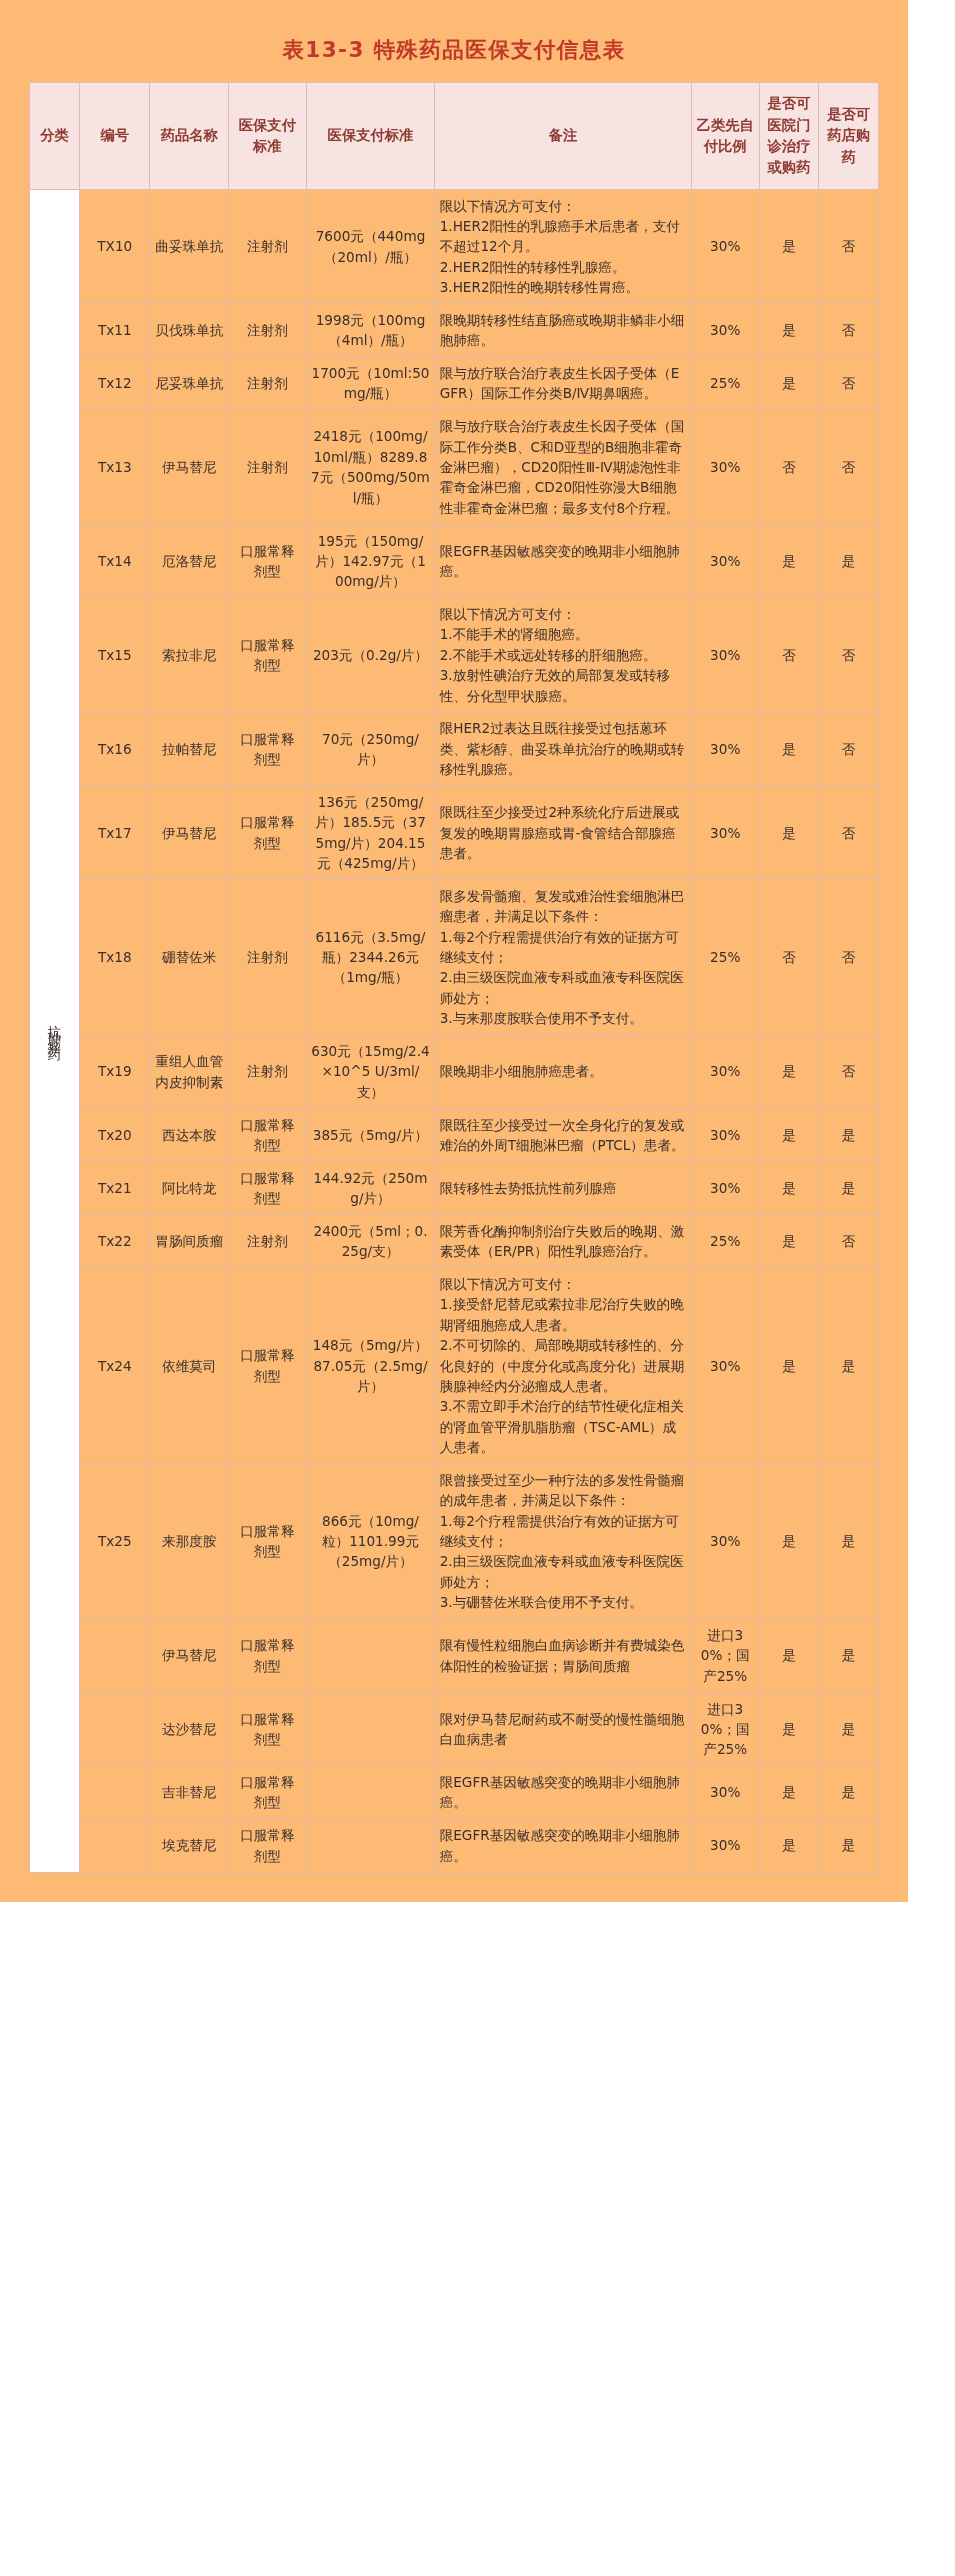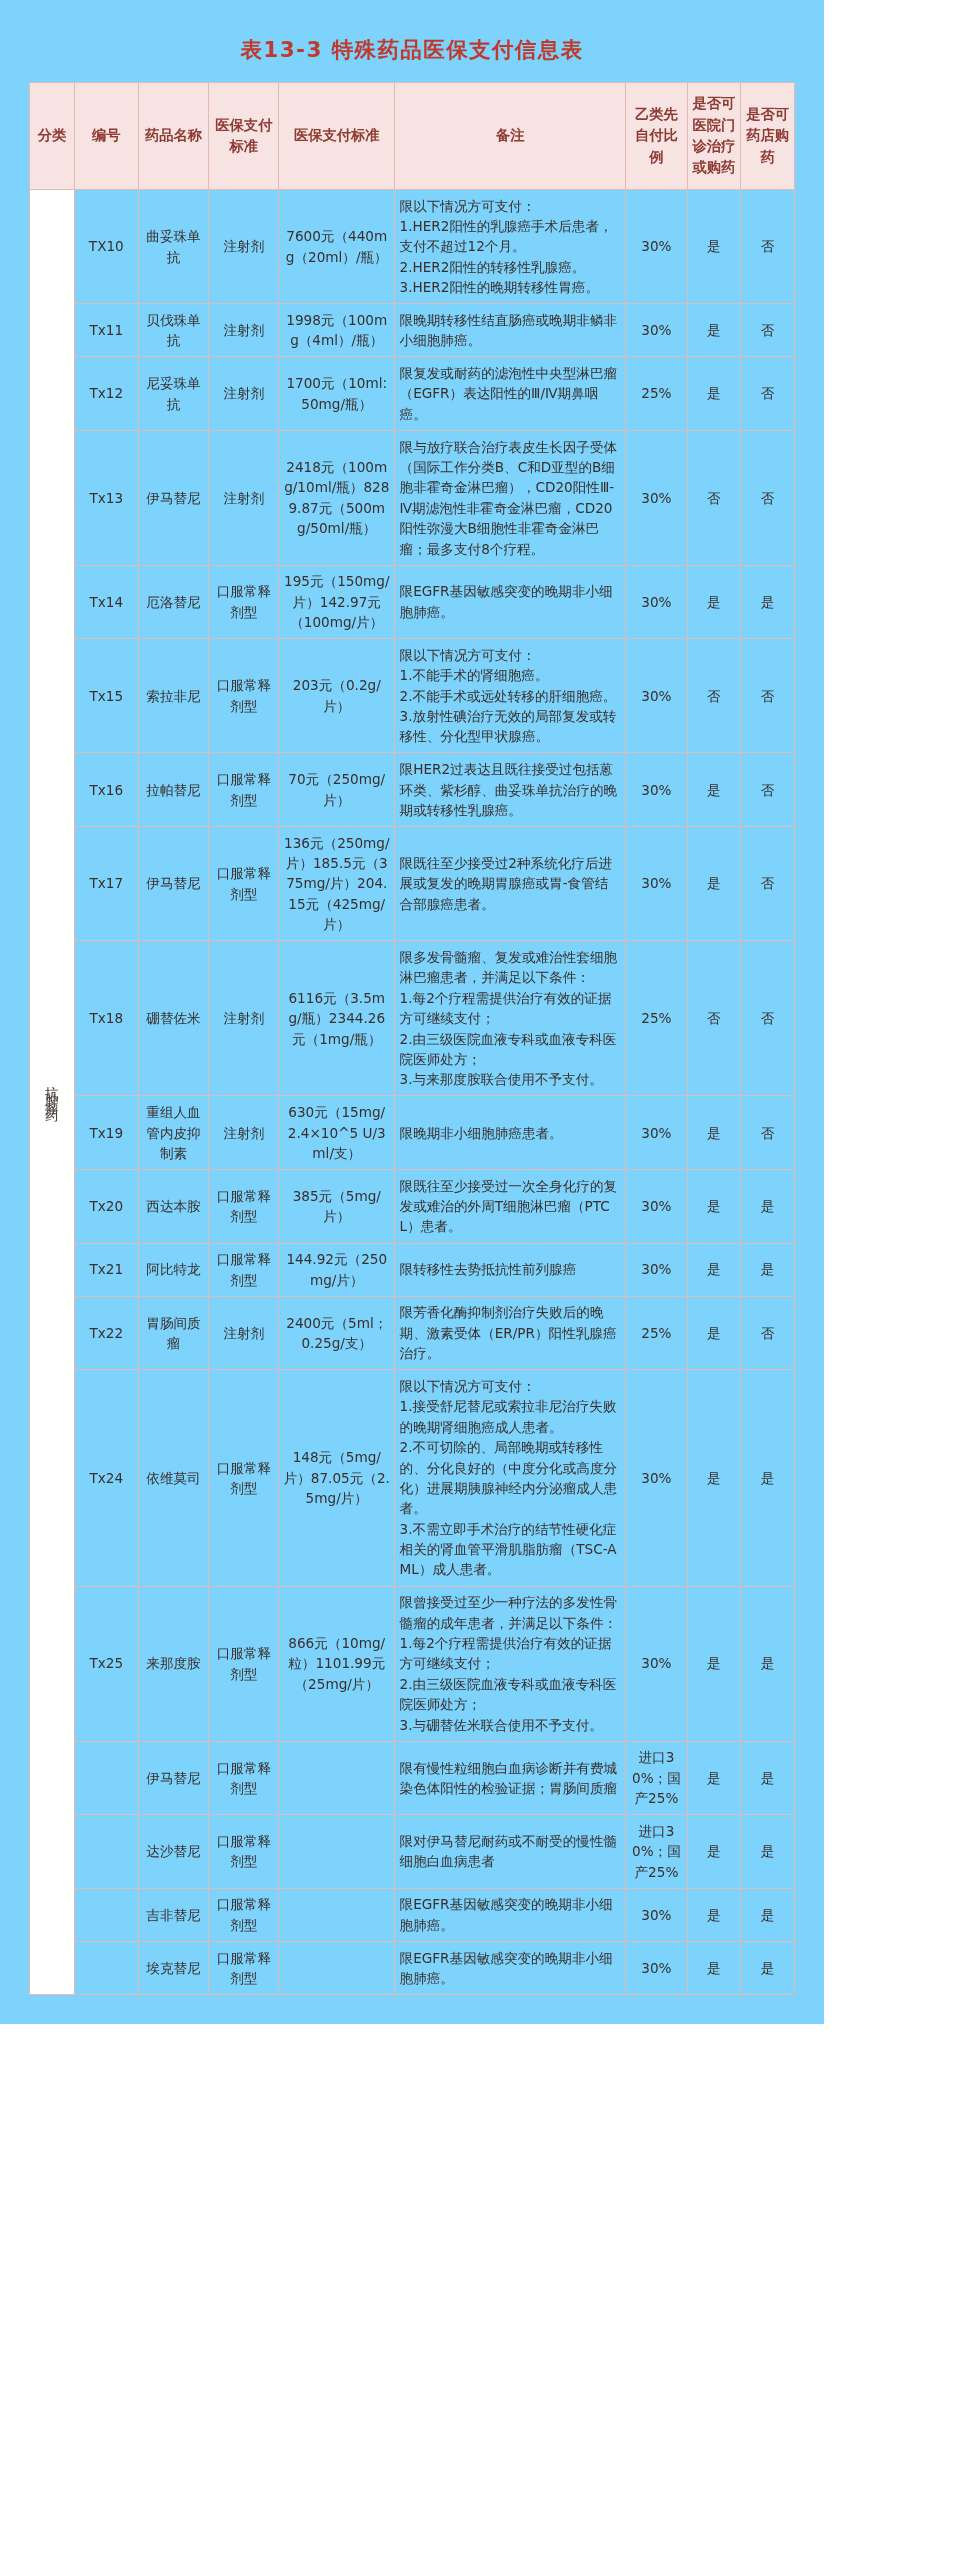--- a/index.html
+++ b/index.html
@@ -3,24 +3,24 @@
 <meta charset="utf-8">
 <style>
   html,body{margin:0;padding:0;}
   body{
     width:956px;
     background:#ffffff;
     font-family:"DejaVu Sans","Liberation Sans",sans-serif;
     color:#3a2f2c;
   }
   .page{
-    width:824px;
+    width:908px;
     box-sizing:border-box;
     padding:21.5px 29px 29px 29px;
-    background:#7dd3fc;
+    background:#fdba74;
   }
   .doc-title{
     text-align:center;
     color:#c0392b;
     font-size:21.5px;
     font-weight:bold;
     letter-spacing:1.4px;
     margin:13px 0 18.6px 0;
   }
   table.main{
@@ -129,21 +129,21 @@
           <td class="l">限晚期转移性结直肠癌或晚期非鳞非小细胞肺癌。</td>
           <td class="c">30%</td>
           <td class="c">是</td>
           <td class="c">否</td>
         </tr>
         <tr>
           <td class="c">Tx12</td>
           <td class="c">尼妥珠单抗</td>
           <td class="c">注射剂</td>
           <td class="c">1700元（10ml:50mg/瓶）</td>
-          <td class="l">限复发或耐药的滤泡性中央型淋巴瘤（EGFR）表达阳性的Ⅲ/Ⅳ期鼻咽癌。</td>
+          <td class="l">限与放疗联合治疗表皮生长因子受体（EGFR）国际工作分类B/Ⅳ期鼻咽癌。</td>
           <td class="c">25%</td>
           <td class="c">是</td>
           <td class="c">否</td>
         </tr>
         <tr>
           <td class="c">Tx13</td>
           <td class="c">伊马替尼</td>
           <td class="c">注射剂</td>
           <td class="c">2418元（100mg/10ml/瓶）8289.87元（500mg/50ml/瓶）</td>
           <td class="l">限与放疗联合治疗表皮生长因子受体（国际工作分类B、C和D亚型的B细胞非霍奇金淋巴瘤），CD20阳性Ⅲ-Ⅳ期滤泡性非霍奇金淋巴瘤，CD20阳性弥漫大B细胞性非霍奇金淋巴瘤；最多支付8个疗程。</td>

